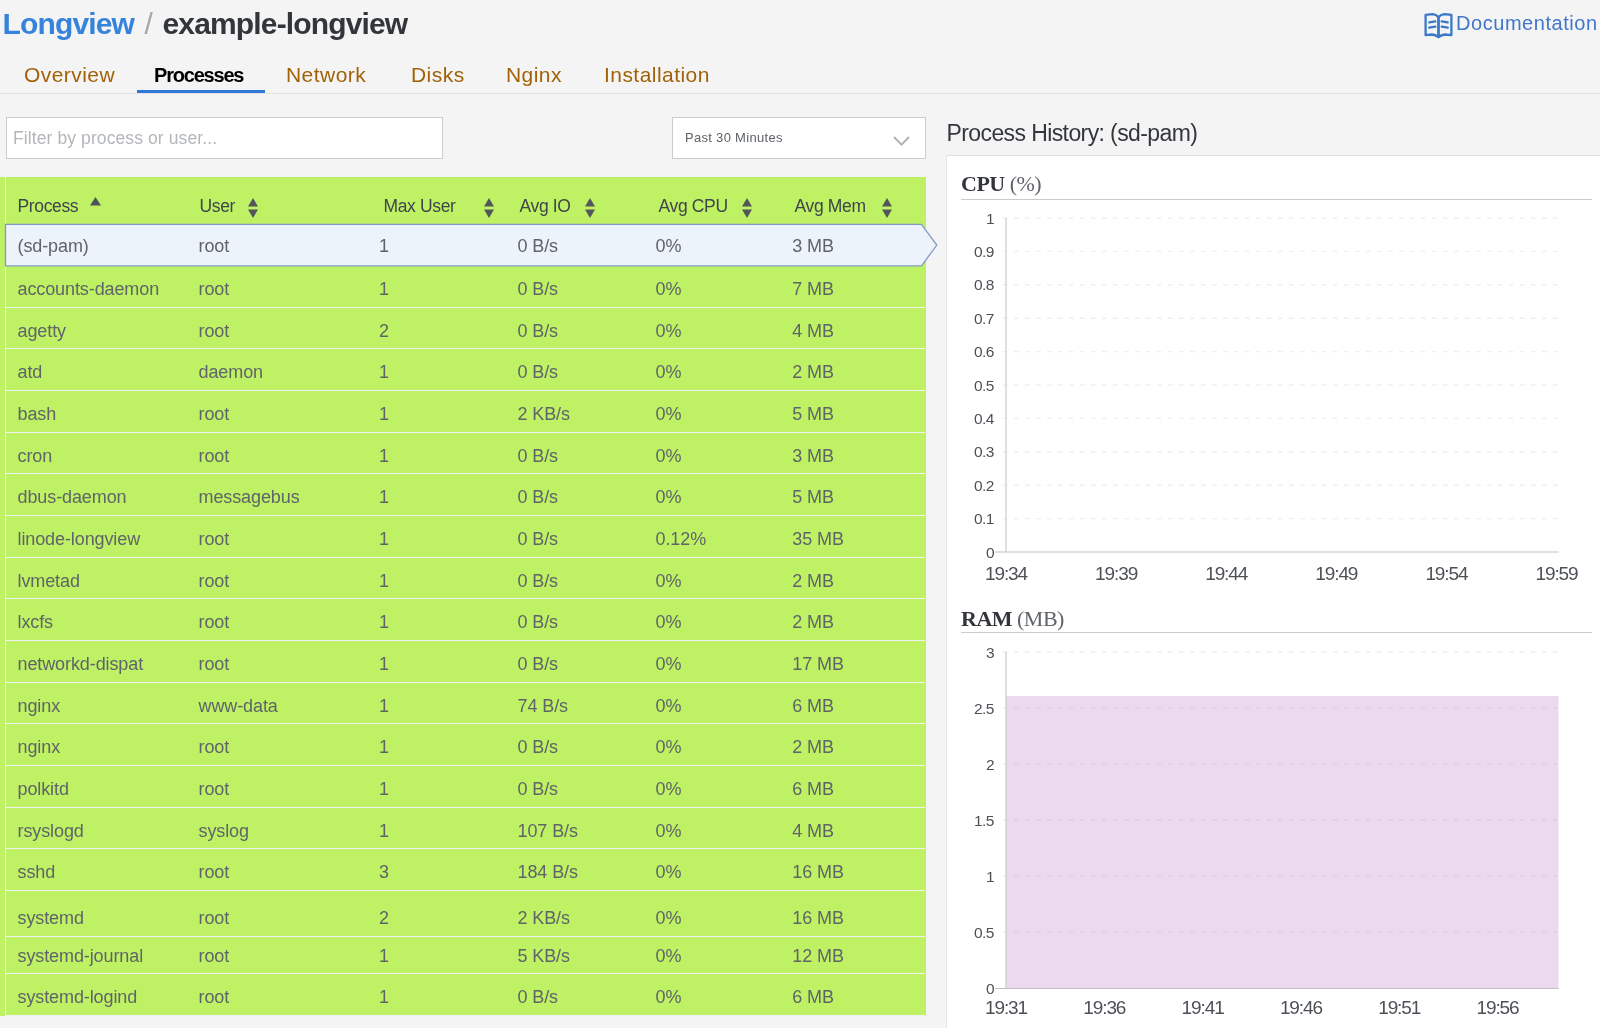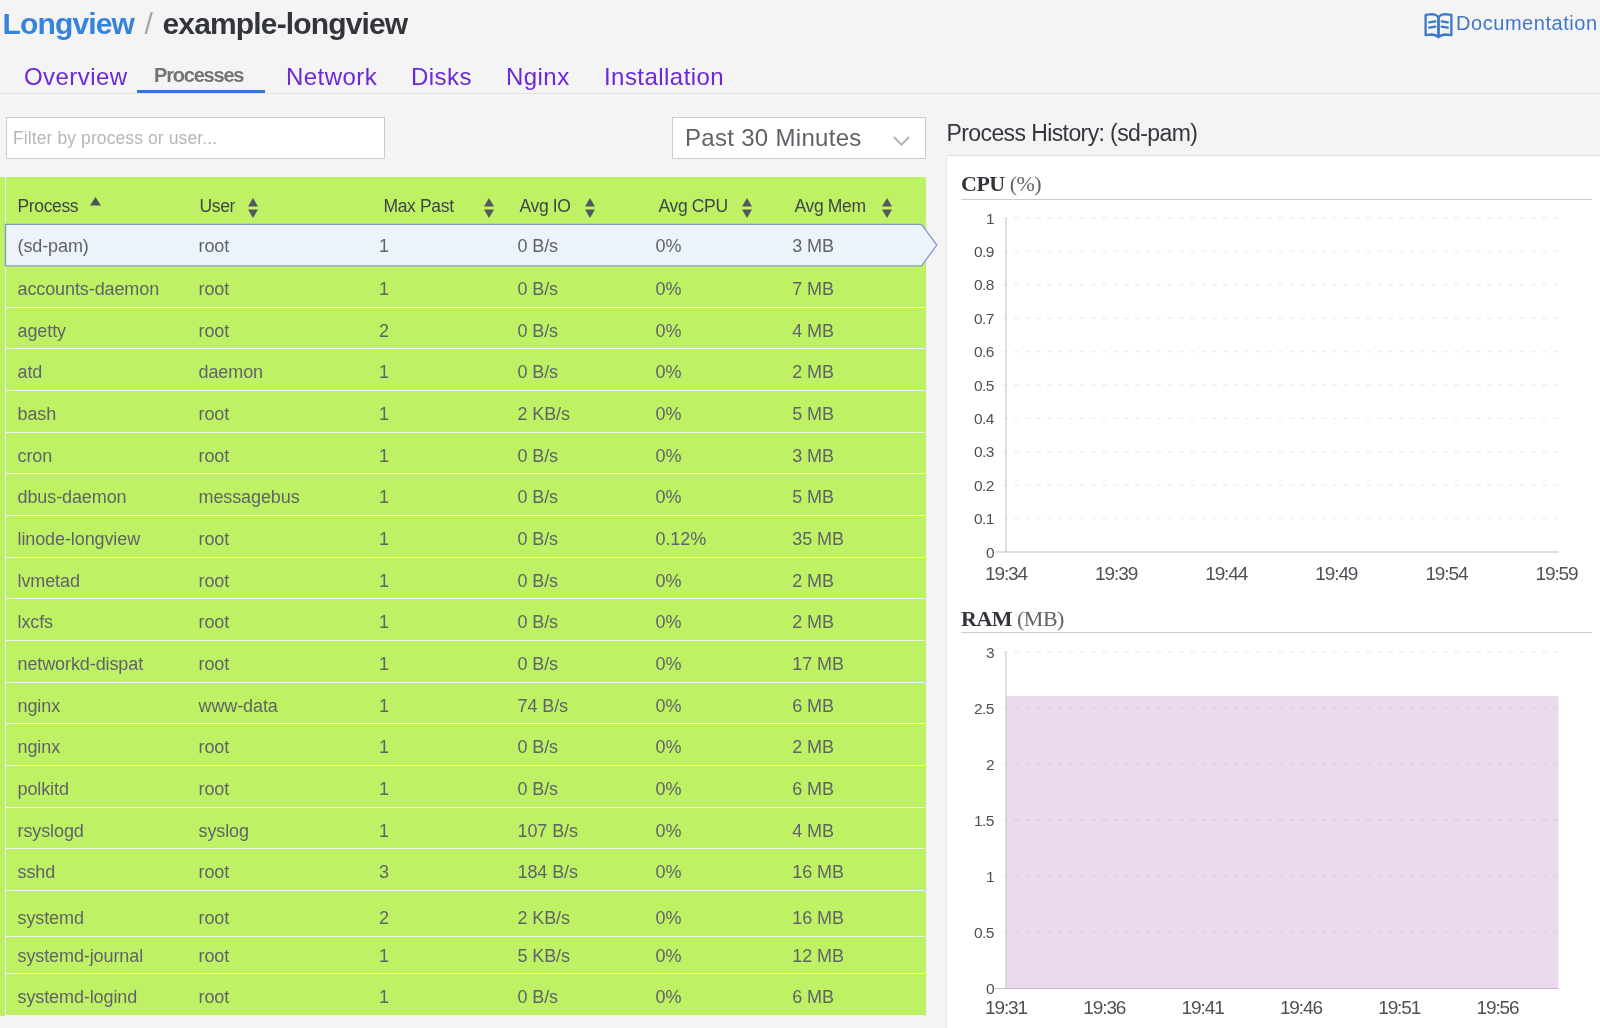--- a/index.html
+++ b/index.html
@@ -12,27 +12,27 @@
 .crumb .lv { color:#3683dc;margin-top:45px; }
 .crumb .sep { color:#a3a7ab; font-weight:normal; padding:0 3px; }
 
 
 .doc { position:absolute; left:1423px; top:8px; width:177px; height:30px; color:#4077c8; font-size:20px; letter-spacing:0.2px; }
 .doc svg { position:absolute; left:0; top:1.5px; }
 .doc span { position:absolute; left:33px; top:4px; letter-spacing:0.55px; }
 
 
 .tabline { position:absolute; left:0; top:93.2px; width:1600px; height:1px; background:#e0e2e4; }
-.tab { position:absolute; top:63.2px; font-size:24px; letter-spacing:0.45px; color:#6d28d9; }
-.tab.active { font-weight:bold; color:#737373; font-size:20px; letter-spacing:-1.2px; top:64.1px; }
+.tab { position:absolute; top:63.2px; font-size:21px; letter-spacing:0.45px; color:#a16207; }
+.tab.active { font-weight:bold; color:#000000; font-size:20px; letter-spacing:-1.2px; top:64.1px; }
 .underline { position:absolute; left:136.5px; top:89.6px; width:128px; height:3.6px; background:#3178d8; }
 
 
-.filter { position:absolute; left:6px; top:117px; width:379px; height:42px; background:#fff; border:1px solid #ccc; font-size:17.5px; color:#b3b6ba; line-height:40px; padding-left:6px; letter-spacing:0.1px; }
-.select { position:absolute; left:672px; top:117px; width:254px; height:42px; background:#fff; border:1px solid #ccc; font-size:24px; color:#5f6368; line-height:40px; padding-left:12px; letter-spacing:0.3px; }
+.filter { position:absolute; left:6px; top:117px; width:437px; height:42px; background:#fff; border:1px solid #ccc; font-size:17.5px; color:#b3b6ba; line-height:40px; padding-left:6px; letter-spacing:0.1px; }
+.select { position:absolute; left:672px; top:117px; width:254px; height:42px; background:#fff; border:1px solid #ccc; font-size:13px; color:#5f6368; line-height:40px; padding-left:12px; letter-spacing:0.3px; }
 
 
 .tablebox { position:absolute; left:0px; top:177px; width:925.5px; height:839px; background:#bef264; }
 .vline { position:absolute; left:4.5px; top:177px; width:1px; height:839px; background:#ededee; }
 .hcell { position:absolute; top:19px; line-height:20px; font-size:17.5px; color:#40454b; letter-spacing:-0.35px; white-space:nowrap; }
 .row { position:absolute; left:5.5px; width:919px; height:41.7px; border-bottom:1px solid #f1f1f1; }
 .cell { position:absolute; top:0; height:41.7px; line-height:46.5px; font-size:18px; color:#606469; letter-spacing:-0.1px; white-space:nowrap; }
 .c1 { left:17.5px; }
 .c2 { left:198.5px; }
 .c3 { left:379px; }
@@ -84,21 +84,21 @@
 <div class="tablebox" id="tbox">
     <div class="hcell" style="left:17.5px;">Process</div>
     <svg style="position:absolute;left:90px;top:19.5px;" width="11" height="9" viewBox="0 0 11 9" fill="#515459">
       <polygon points="5.5,0 11,8.5 0,8.5"></polygon>
     </svg>
     <div class="hcell" style="left:199.5px;">User</div>
     <svg style="position:absolute;left:248px;top:20.5px;" width="10" height="20" viewBox="0 0 10 20" fill="#53575c">
       <polygon points="5,0 10,8.5 0,8.5"></polygon>
       <polygon points="0,11.5 10,11.5 5,20"></polygon>
     </svg>
-    <div class="hcell" style="left:383.5px;">Max Past</div>
+    <div class="hcell" style="left:383.5px;">Max User</div>
     <svg style="position:absolute;left:483.5px;top:20.5px;" width="10" height="20" viewBox="0 0 10 20" fill="#53575c">
       <polygon points="5,0 10,8.5 0,8.5"></polygon>
       <polygon points="0,11.5 10,11.5 5,20"></polygon>
     </svg>
     <div class="hcell" style="left:519.5px;">Avg IO</div>
     <svg style="position:absolute;left:585px;top:20.5px;" width="10" height="20" viewBox="0 0 10 20" fill="#53575c">
       <polygon points="5,0 10,8.5 0,8.5"></polygon>
       <polygon points="0,11.5 10,11.5 5,20"></polygon>
     </svg>
     <div class="hcell" style="left:658.5px;">Avg CPU</div>

